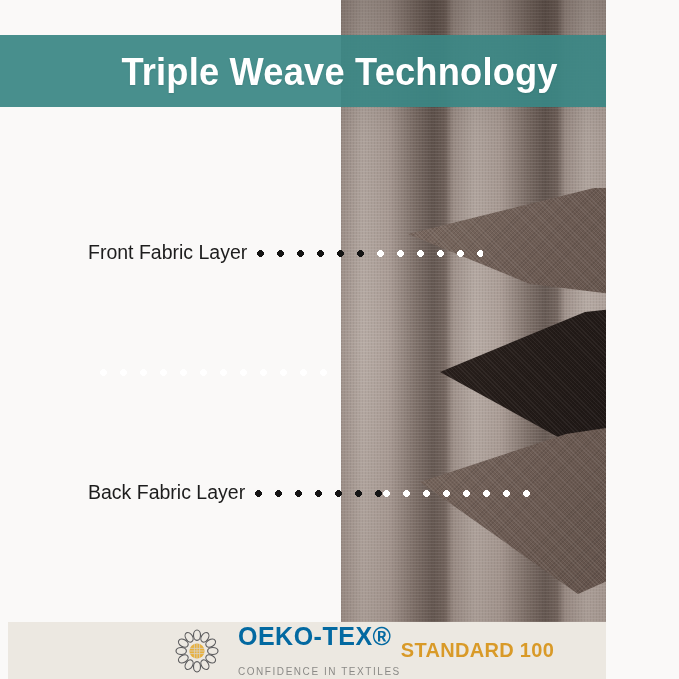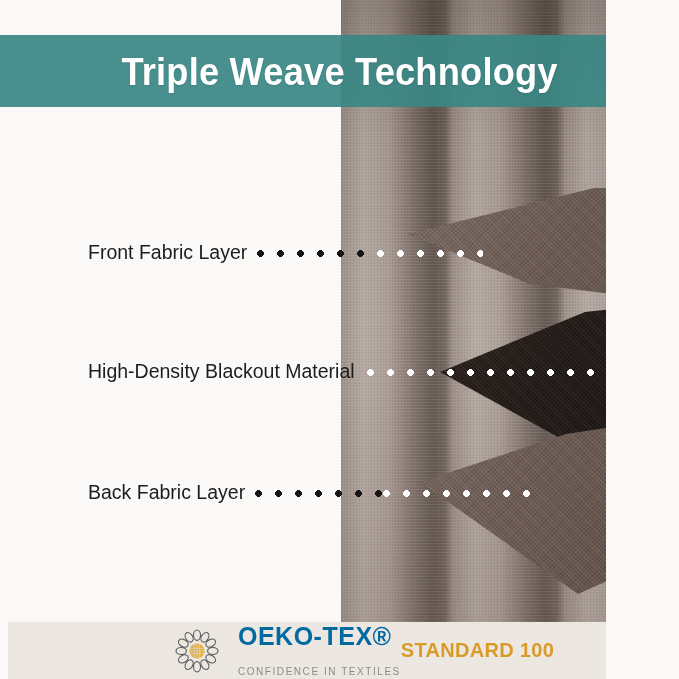--- a/index.html
+++ b/index.html
@@ -163,21 +163,20 @@
     <div id="banner-title">Triple Weave Technology</div>
   </div>
 
   <div class="callout" id="row-front">
     <span class="lbl">Front Fabric Layer</span>
     <span class="leader dark"></span>
     <span class="leader light"></span>
   </div>
 
   <div class="callout" id="row-blackout">
-    <span class="lbl">High-Density Blackout Material</span>
     <span class="leader dark"></span>
     <span class="leader light"></span>
   </div>
 
   <div class="callout" id="row-back">
     <span class="lbl">Back Fabric Layer</span>
     <span class="leader dark"></span>
     <span class="leader light"></span>
   </div>
 

